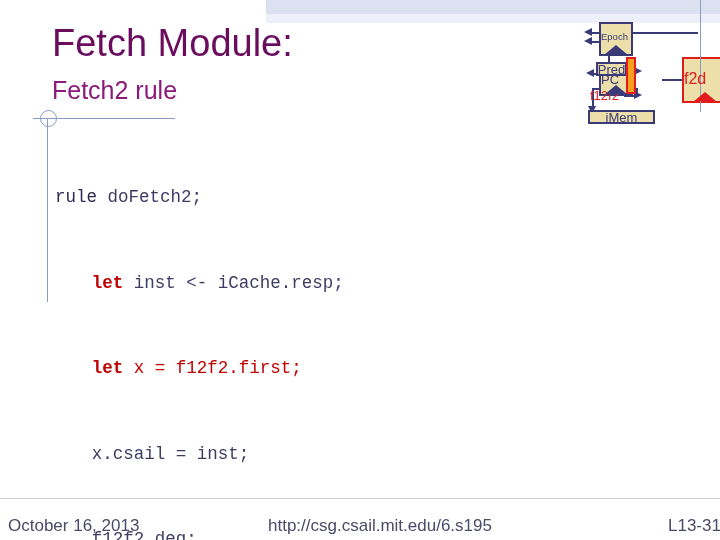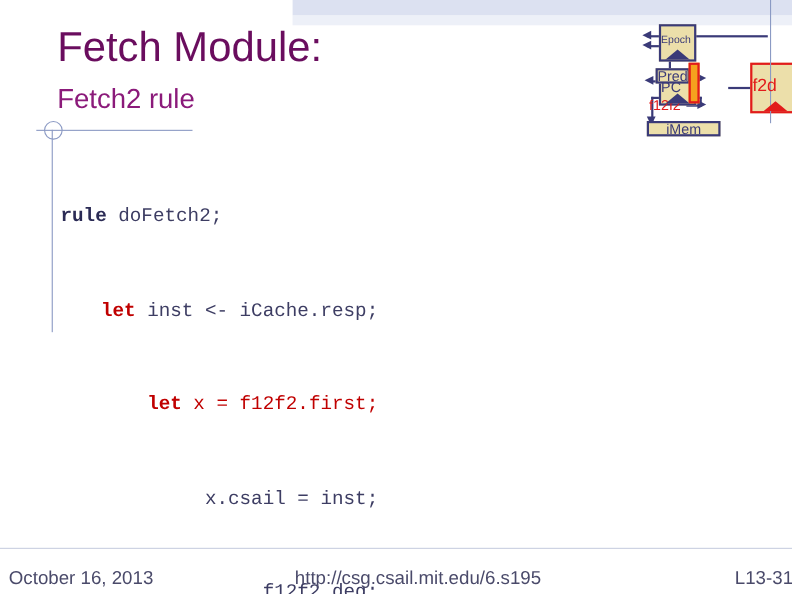--- a/index.html
+++ b/index.html
@@ -99,24 +99,24 @@
   .code {
     position: absolute;
     left: 55px; top: 126px;
     font-family: "Liberation Mono", "DejaVu Sans Mono", monospace;
     font-size: 17.5px;
     line-height: 28.5px;
     color: #3d3d63;
     white-space: pre;
   }
   .code .ln { display: block; }
-  .kw { font-weight: bold; color: #2b2b55; }
+  .kw { font-weight: normal; color: #2b2b55; }
   .kw-red { font-weight: bold; color: #c00000; }
   .red { color: #c00000; }
-  .ind1 { padding-left: 2.1em; text-align: right; }
+  .ind1 { padding-left: 2.1em; }
 
   
   .diagram { position: absolute; left: 0; top: 0; width: 720px; height: 540px; }
 
   .fifo {
     position: absolute;
     background: #ecdfaa;
     border: 2.5px solid #3a3a78;
     box-sizing: border-box;
     display: flex;

